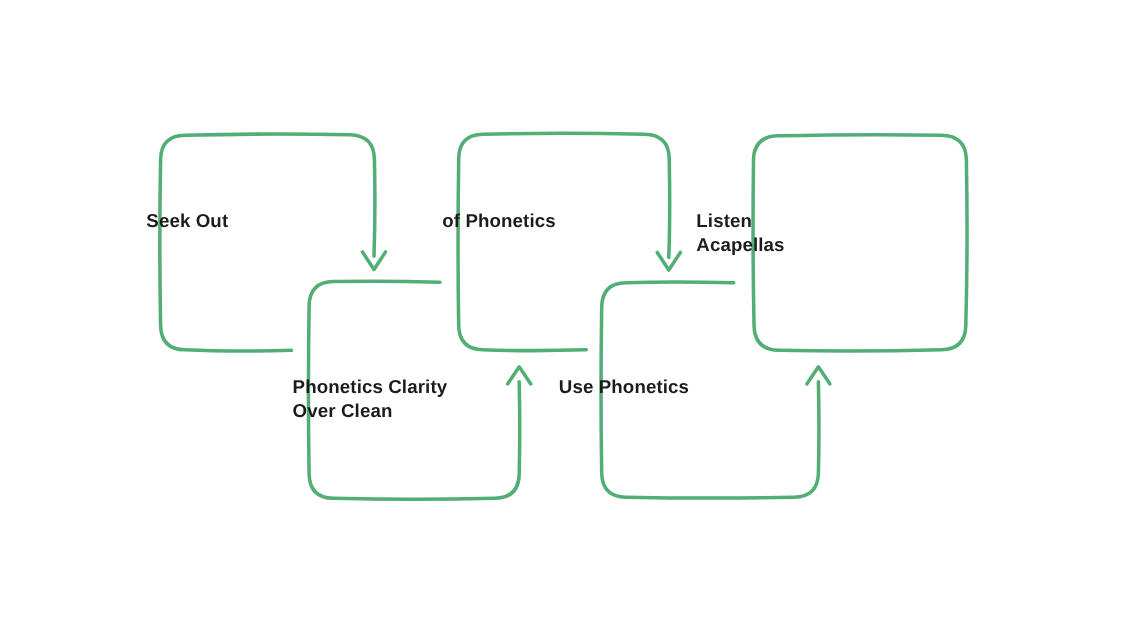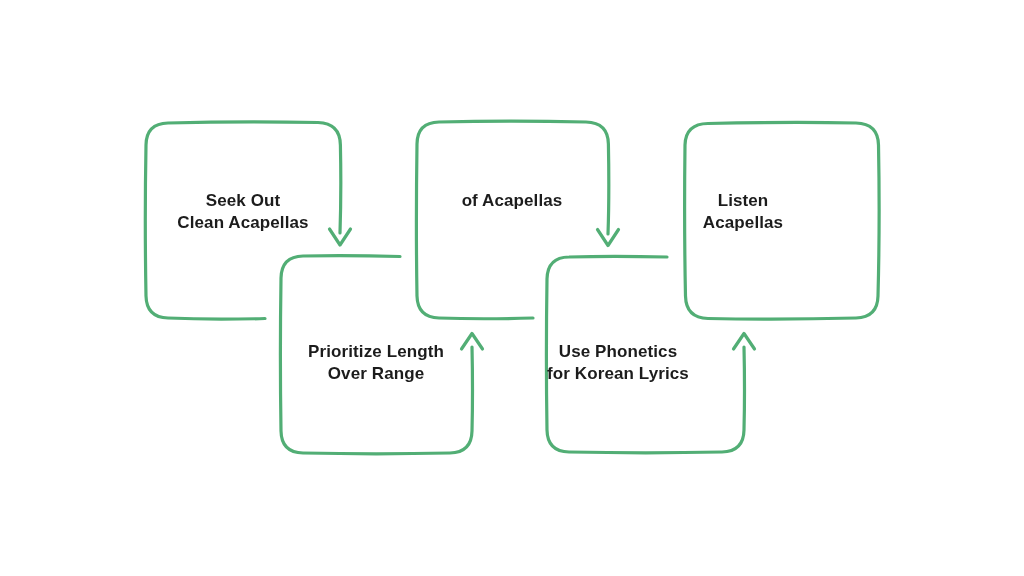--- a/index.html
+++ b/index.html
@@ -24,21 +24,21 @@
   }
   .shapes path {
     fill: none;
     stroke-width: 3.2;
     stroke-linecap: round;
     stroke-linejoin: round;
   }
   .step-label {
     position: absolute;
     width: 220px;
-    text-align: center;
+    text-align: left;
     font-weight: 700;
     font-size: 17px;
     line-height: 22px;
     color: #1c1c1c;
     letter-spacing: 0.1px;
   }
 </style>
 </head>
 <body>
 
@@ -75,35 +75,33 @@
     <path d="M 733.5 349 L 744 333.5 L 754.5 349" stroke="#52ae75"></path>
 
     <path d="M 708 123.5 Q 790 121.6 856 123 Q 878 123.5 878.5 145
              Q 880 221 878 296 Q 877.5 317.4 856 318
              Q 781 320 708 318.5 Q 686 318 685.5 296
              Q 684 226 685 145 Q 685.5 123.8 708 123.5 Z" stroke="#52ae75"></path>
   </svg>
 
   <div class="step-label" style="left:133px; top:190px;">
     <div>Seek Out</div>
-    <div>Clean Acapellas</div>
   </div>
 
   <div class="step-label" style="left:266px; top:341px;">
-    <div>Prioritize Length</div>
-    <div>Over Range</div>
+    <div>Phonetics Clarity</div>
+    <div>Over Clean</div>
   </div>
 
   <div class="step-label" style="left:402px; top:190px;">
-    <div>of Acapellas</div>
+    <div>of Phonetics</div>
   </div>
 
   <div class="step-label" style="left:508px; top:341px;">
     <div>Use Phonetics</div>
-    <div>for Korean Lyrics</div>
   </div>
 
   <div class="step-label" style="left:633px; top:190px;">
     <div>Listen</div>
     <div>Acapellas</div>
   </div>
 
 </div>
 
 </body></html>

